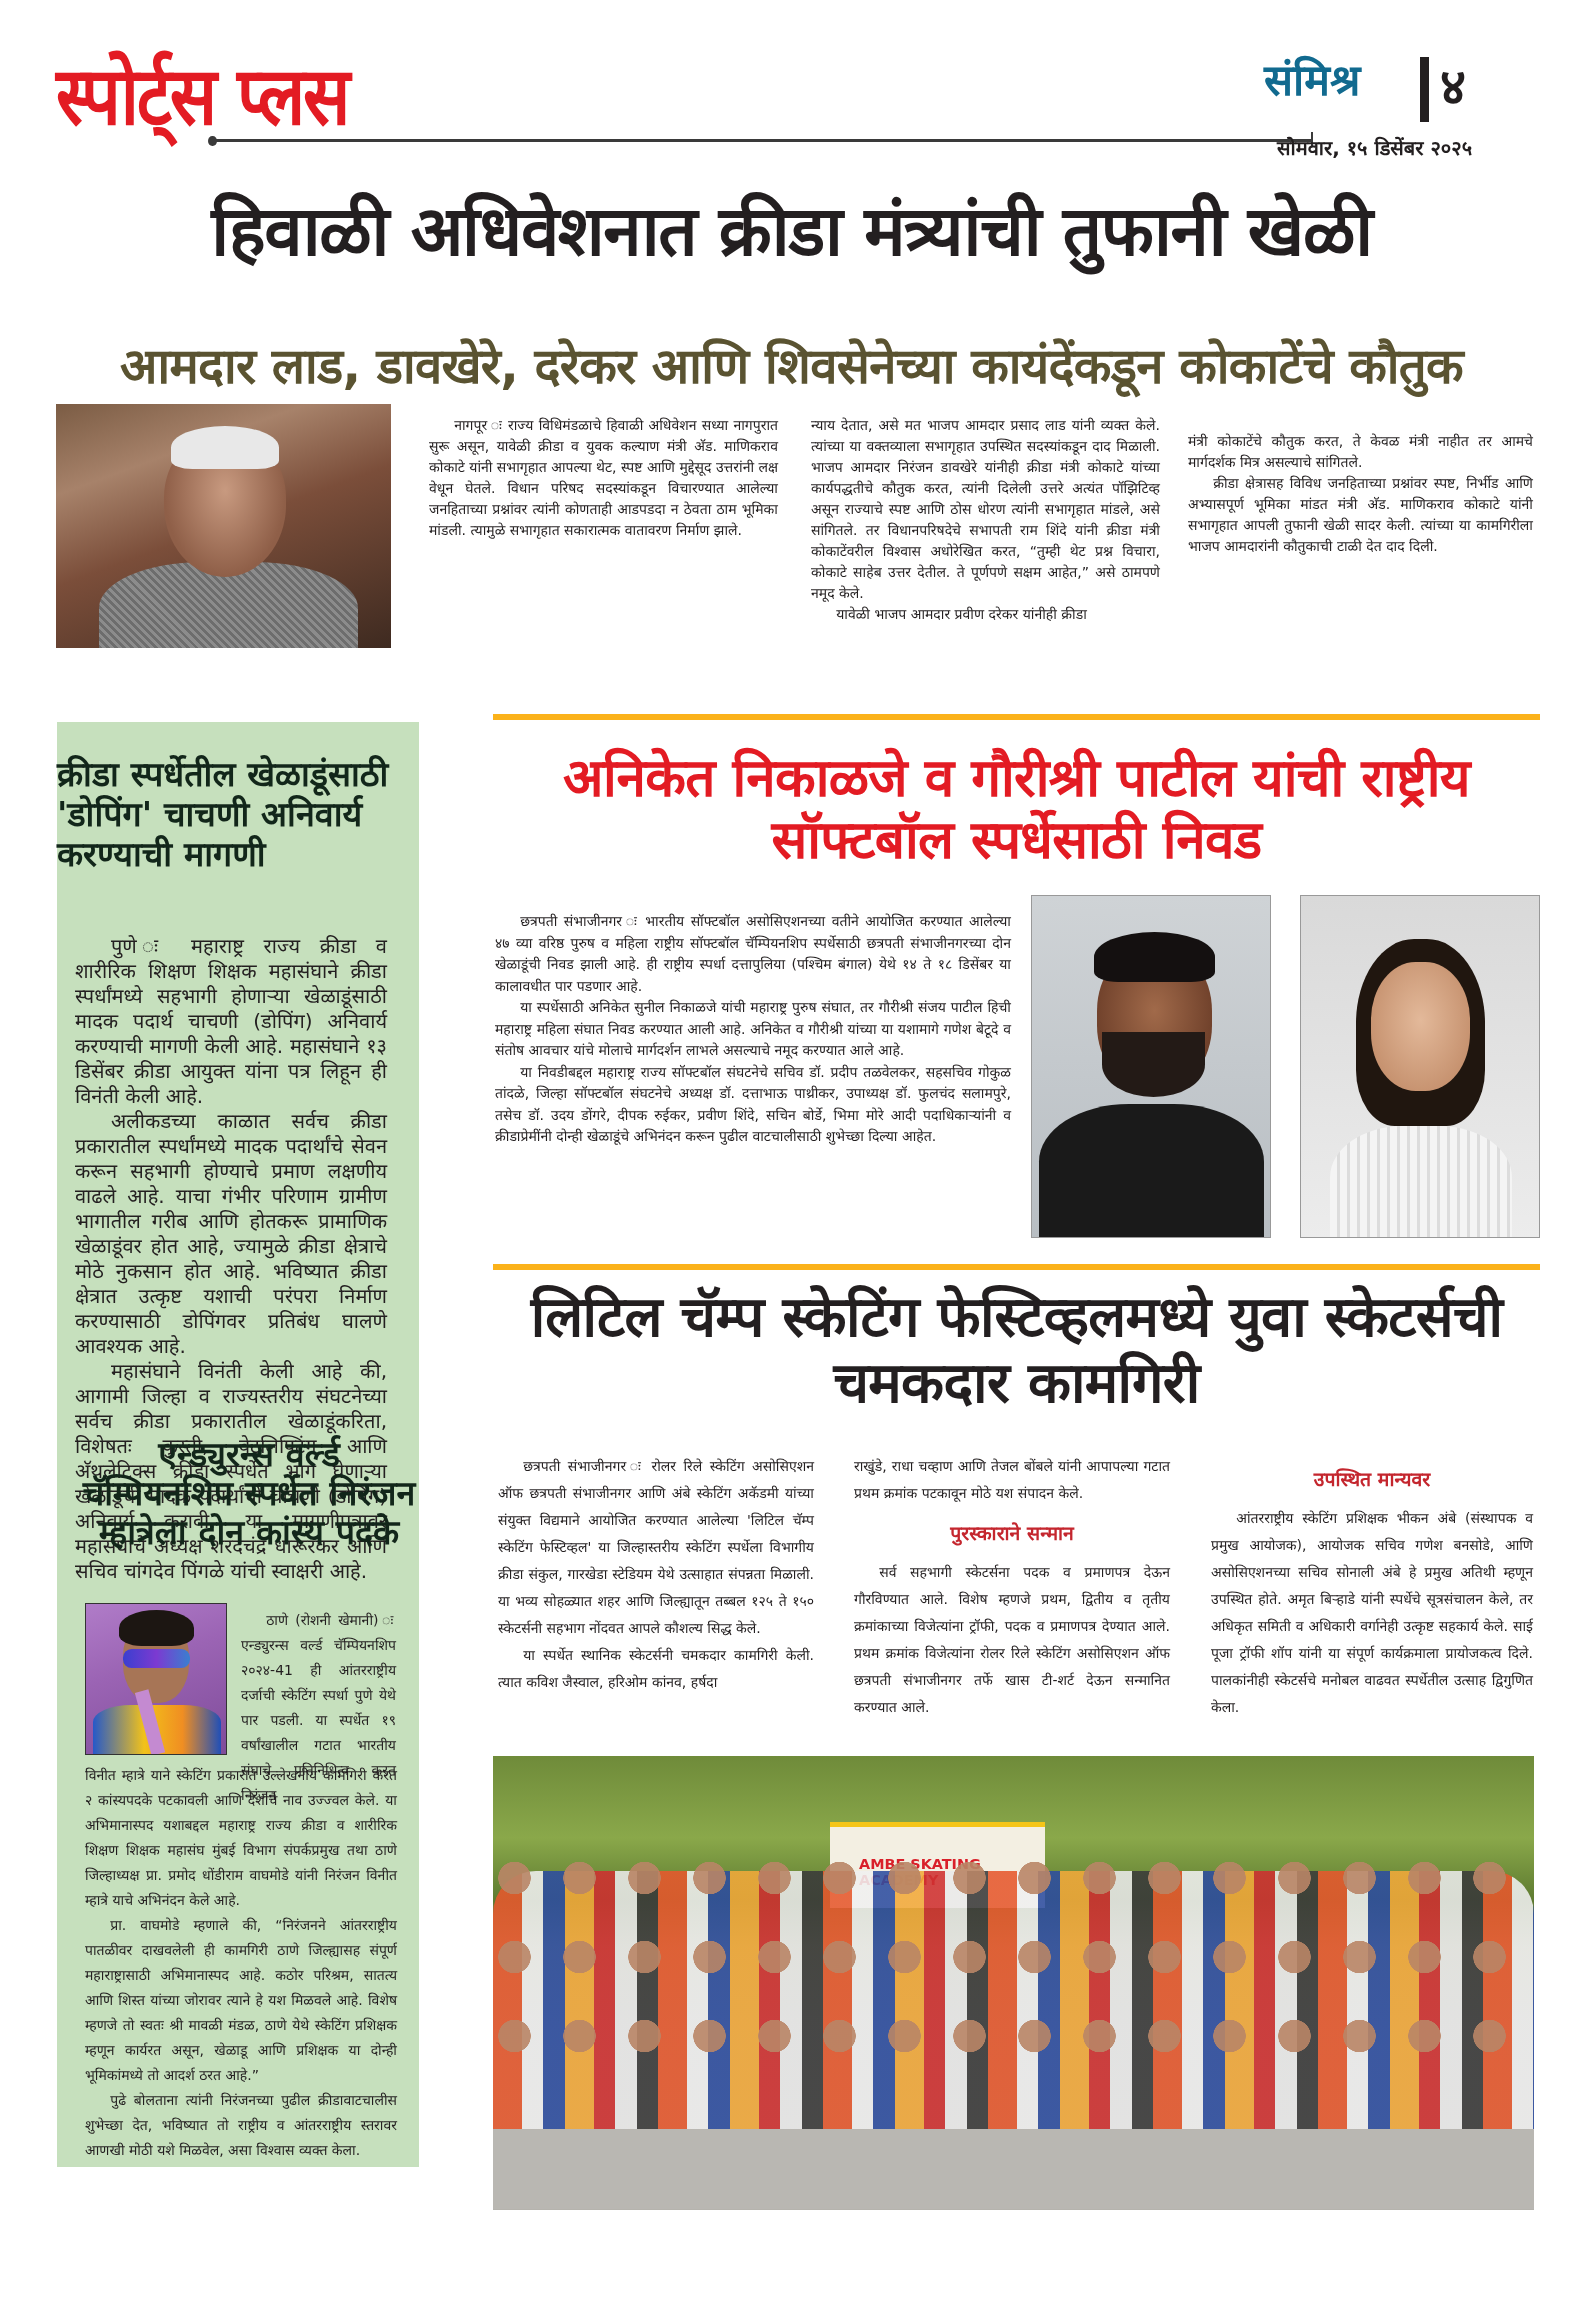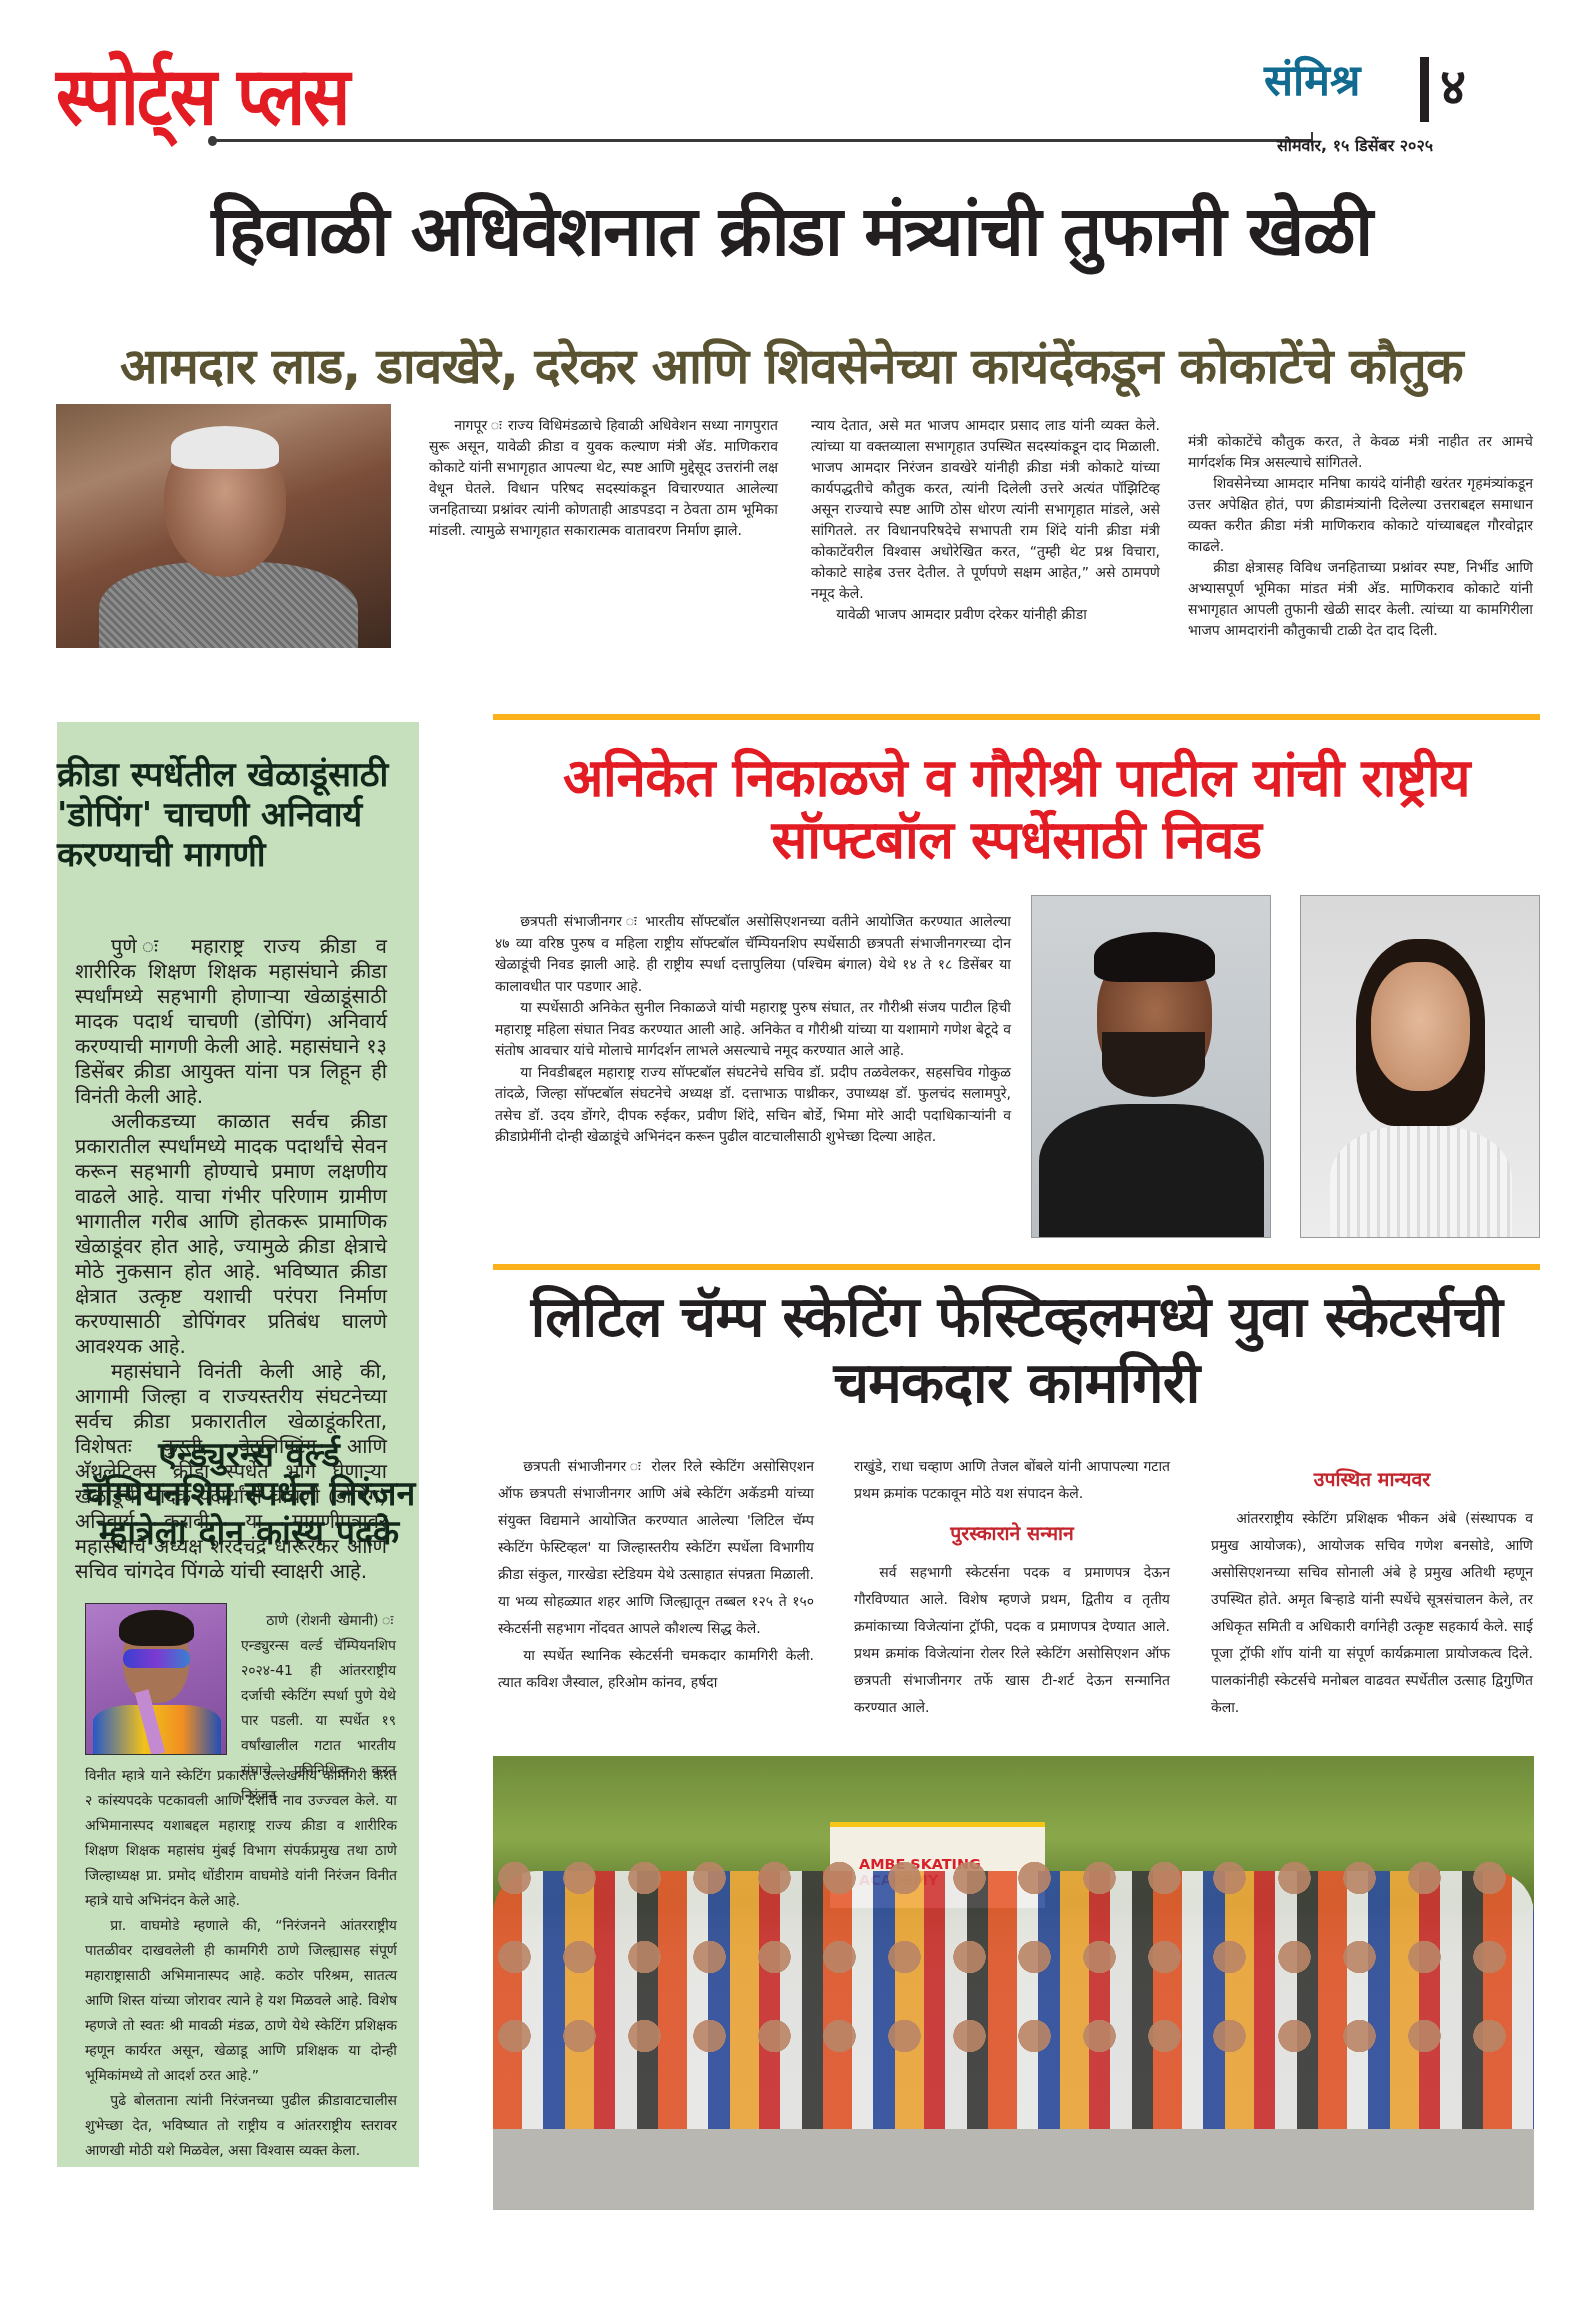--- a/index.html
+++ b/index.html
@@ -8,21 +8,21 @@
   .abs { position: absolute; }
 
   
   .masthead-title { left: 56px; top: 56px; font-size: 70px; font-weight: bold; color: #e31b23; letter-spacing: -2.2px; line-height: 1; font-family: "DejaVu Sans", sans-serif; transform: scaleY(1.15); transform-origin: left top; }
   .masthead-rule { left: 214px; top: 139px; width: 1099px; height: 2.9px; background: #3a3a3a; }
   .masthead-rule-dot { left: 208px; top: 136px; width: 8.6px; height: 10px; border-radius: 50%; background: #3a3a3a; }
   .masthead-rule-end { left: 1311px; top: 132px; width: 2.2px; height: 14.4px; background: #3a3a3a; }
   .section-name { left: 1264px; top: 59px; font-size: 43px; font-weight: bold; color: #116a8f; line-height: 1; }
   .section-bar { left: 1420px; top: 57px; width: 8.6px; height: 65px; background: #231f20; }
   .page-num { left: 1440px; top: 62px; font-size: 50px; font-weight: bold; color: #231f20; line-height: 1; }
-  .date-line { left: 1277px; top: 134px; font-size: 16px; color: #231f20; font-weight: bold; }
+  .date-line { left: 1277px; top: 134px; font-size: 20px; color: #231f20; font-weight: bold; }
 
   
   .main-headline { left: 0; width: 1583px; top: 194px; text-align: center; font-size: 69px; font-weight: bold; color: #231f20; letter-spacing: -1.4px; line-height: 1.1; }
   .sub-headline { left: 0; width: 1583px; top: 340px; text-align: center; font-size: 49px; font-weight: bold; color: #5a5331; letter-spacing: -0.7px; line-height: 1.1; }
 
   
   .lead-photo { left: 56px; top: 404px; width: 335px; height: 244px; background: linear-gradient(160deg, #7b5c44 0%, #a7826a 25%, #7b4e3a 50%, #3e2a20 100%); overflow: hidden; }
   .lead-photo .face { position: absolute; left: 108px; top: 29px; width: 122px; height: 144px; border-radius: 45% 45% 50% 50%; background: radial-gradient(ellipse at 50% 40%, #c89a80, #8f5f48 70%); }
   .lead-photo .hair { position: absolute; left: 115px; top: 21.5px; width: 108px; height: 43px; border-radius: 50% 50% 20% 20%; background: #e8e8e8; }
   .lead-photo .coat { position: absolute; left: 43px; top: 158px; width: 259px; height: 115px; border-radius: 40% 40% 0 0; background: repeating-linear-gradient(45deg, #8c8c8c 0 2.9px, #6d6d6d 2.9px 5.7px); }
@@ -109,21 +109,20 @@
 
 <div class="abs col top-col-1">
   <p>नागपूर ः राज्य विधिमंडळाचे हिवाळी अधिवेशन सध्या नागपुरात सुरू असून, यावेळी क्रीडा व युवक कल्याण मंत्री अ‍ॅड. माणिकराव कोकाटे यांनी सभागृहात आपल्या थेट, स्पष्ट आणि मुद्देसूद उत्तरांनी लक्ष वेधून घेतले. विधान परिषद सदस्यांकडून विचारण्यात आलेल्या जनहिताच्या प्रश्नांवर त्यांनी कोणताही आडपडदा न ठेवता ठाम भूमिका मांडली. त्यामुळे सभागृहात सकारात्मक वातावरण निर्माण झाले.</p>
 </div>
 <div class="abs col top-col-2">
   <p class="noindent">न्याय देतात, असे मत भाजप आमदार प्रसाद लाड यांनी व्यक्त केले. त्यांच्या या वक्तव्याला सभागृहात उपस्थित सदस्यांकडून दाद मिळाली. भाजप आमदार निरंजन डावखेरे यांनीही क्रीडा मंत्री कोकाटे यांच्या कार्यपद्धतीचे कौतुक करत, त्यांनी दिलेली उत्तरे अत्यंत पॉझिटिव्ह असून राज्याचे स्पष्ट आणि ठोस धोरण त्यांनी सभागृहात मांडले, असे सांगितले. तर विधानपरिषदेचे सभापती राम शिंदे यांनी क्रीडा मंत्री कोकाटेंवरील विश्वास अधोरेखित करत, “तुम्ही थेट प्रश्न विचारा, कोकाटे साहेब उत्तर देतील. ते पूर्णपणे सक्षम आहेत,” असे ठामपणे नमूद केले.</p>
   <p>यावेळी भाजप आमदार प्रवीण दरेकर यांनीही क्रीडा</p>
 </div>
 <div class="abs col top-col-3">
   <p class="noindent">मंत्री कोकाटेंचे कौतुक करत, ते केवळ मंत्री नाहीत तर आमचे मार्गदर्शक मित्र असल्याचे सांगितले.</p>
-  <p>शिवसेनेच्या आमदार मनिषा कायंदे यांनीही खरंतर गृहमंत्र्यांकडून उत्तर अपेक्षित होतं, पण क्रीडामंत्र्यांनी दिलेल्या उत्तराबद्दल समाधान व्यक्त करीत क्रीडा मंत्री माणिकराव कोकाटे यांच्याबद्दल गौरवोद्गार काढले.</p>
   <p>क्रीडा क्षेत्रासह विविध जनहिताच्या प्रश्नांवर स्पष्ट, निर्भीड आणि अभ्यासपूर्ण भूमिका मांडत मंत्री अ‍ॅड. माणिकराव कोकाटे यांनी सभागृहात आपली तुफानी खेळी सादर केली. त्यांच्या या कामगिरीला भाजप आमदारांनी कौतुकाची टाळी देत दाद दिली.</p>
 </div>
 
 <div class="abs sidebar"></div>
 <h3 class="abs side-h1">क्रीडा स्पर्धेतील खेळाडूंसाठी 'डोपिंग' चाचणी अनिवार्य करण्याची मागणी</h3>
 <div class="abs col side-col1">
   <p>पुणे ः महाराष्ट्र राज्य क्रीडा व शारीरिक शिक्षण शिक्षक महासंघाने क्रीडा स्पर्धांमध्ये सहभागी होणाऱ्या खेळाडूंसाठी मादक पदार्थ चाचणी (डोपिंग) अनिवार्य करण्याची मागणी केली आहे. महासंघाने १३ डिसेंबर क्रीडा आयुक्त यांना पत्र लिहून ही विनंती केली आहे.</p>
   <p>अलीकडच्या काळात सर्वच क्रीडा प्रकारातील स्पर्धांमध्ये मादक पदार्थांचे सेवन करून सहभागी होण्याचे प्रमाण लक्षणीय वाढले आहे. याचा गंभीर परिणाम ग्रामीण भागातील गरीब आणि होतकरू प्रामाणिक खेळाडूंवर होत आहे, ज्यामुळे क्रीडा क्षेत्राचे मोठे नुकसान होत आहे. भविष्यात क्रीडा क्षेत्रात उत्कृष्ट यशाची परंपरा निर्माण करण्यासाठी डोपिंगवर प्रतिबंध घालणे आवश्यक आहे.</p>
   <p>महासंघाने विनंती केली आहे की, आगामी जिल्हा व राज्यस्तरीय संघटनेच्या सर्वच क्रीडा प्रकारातील खेळाडूंकरिता, विशेषतः कुस्ती, वेटलिफ्टिंग आणि अ‍ॅथलेटिक्स क्रीडा स्पर्धेत भाग घेणाऱ्या खेळाडूंची मादक पदार्थांची चाचणी (डोपिंग) अनिवार्य करावी. या मागणीपत्रावर महासंघाचे अध्यक्ष शरदचंद्र धारूरकर आणि सचिव चांगदेव पिंगळे यांची स्वाक्षरी आहे.</p>
 </div>

